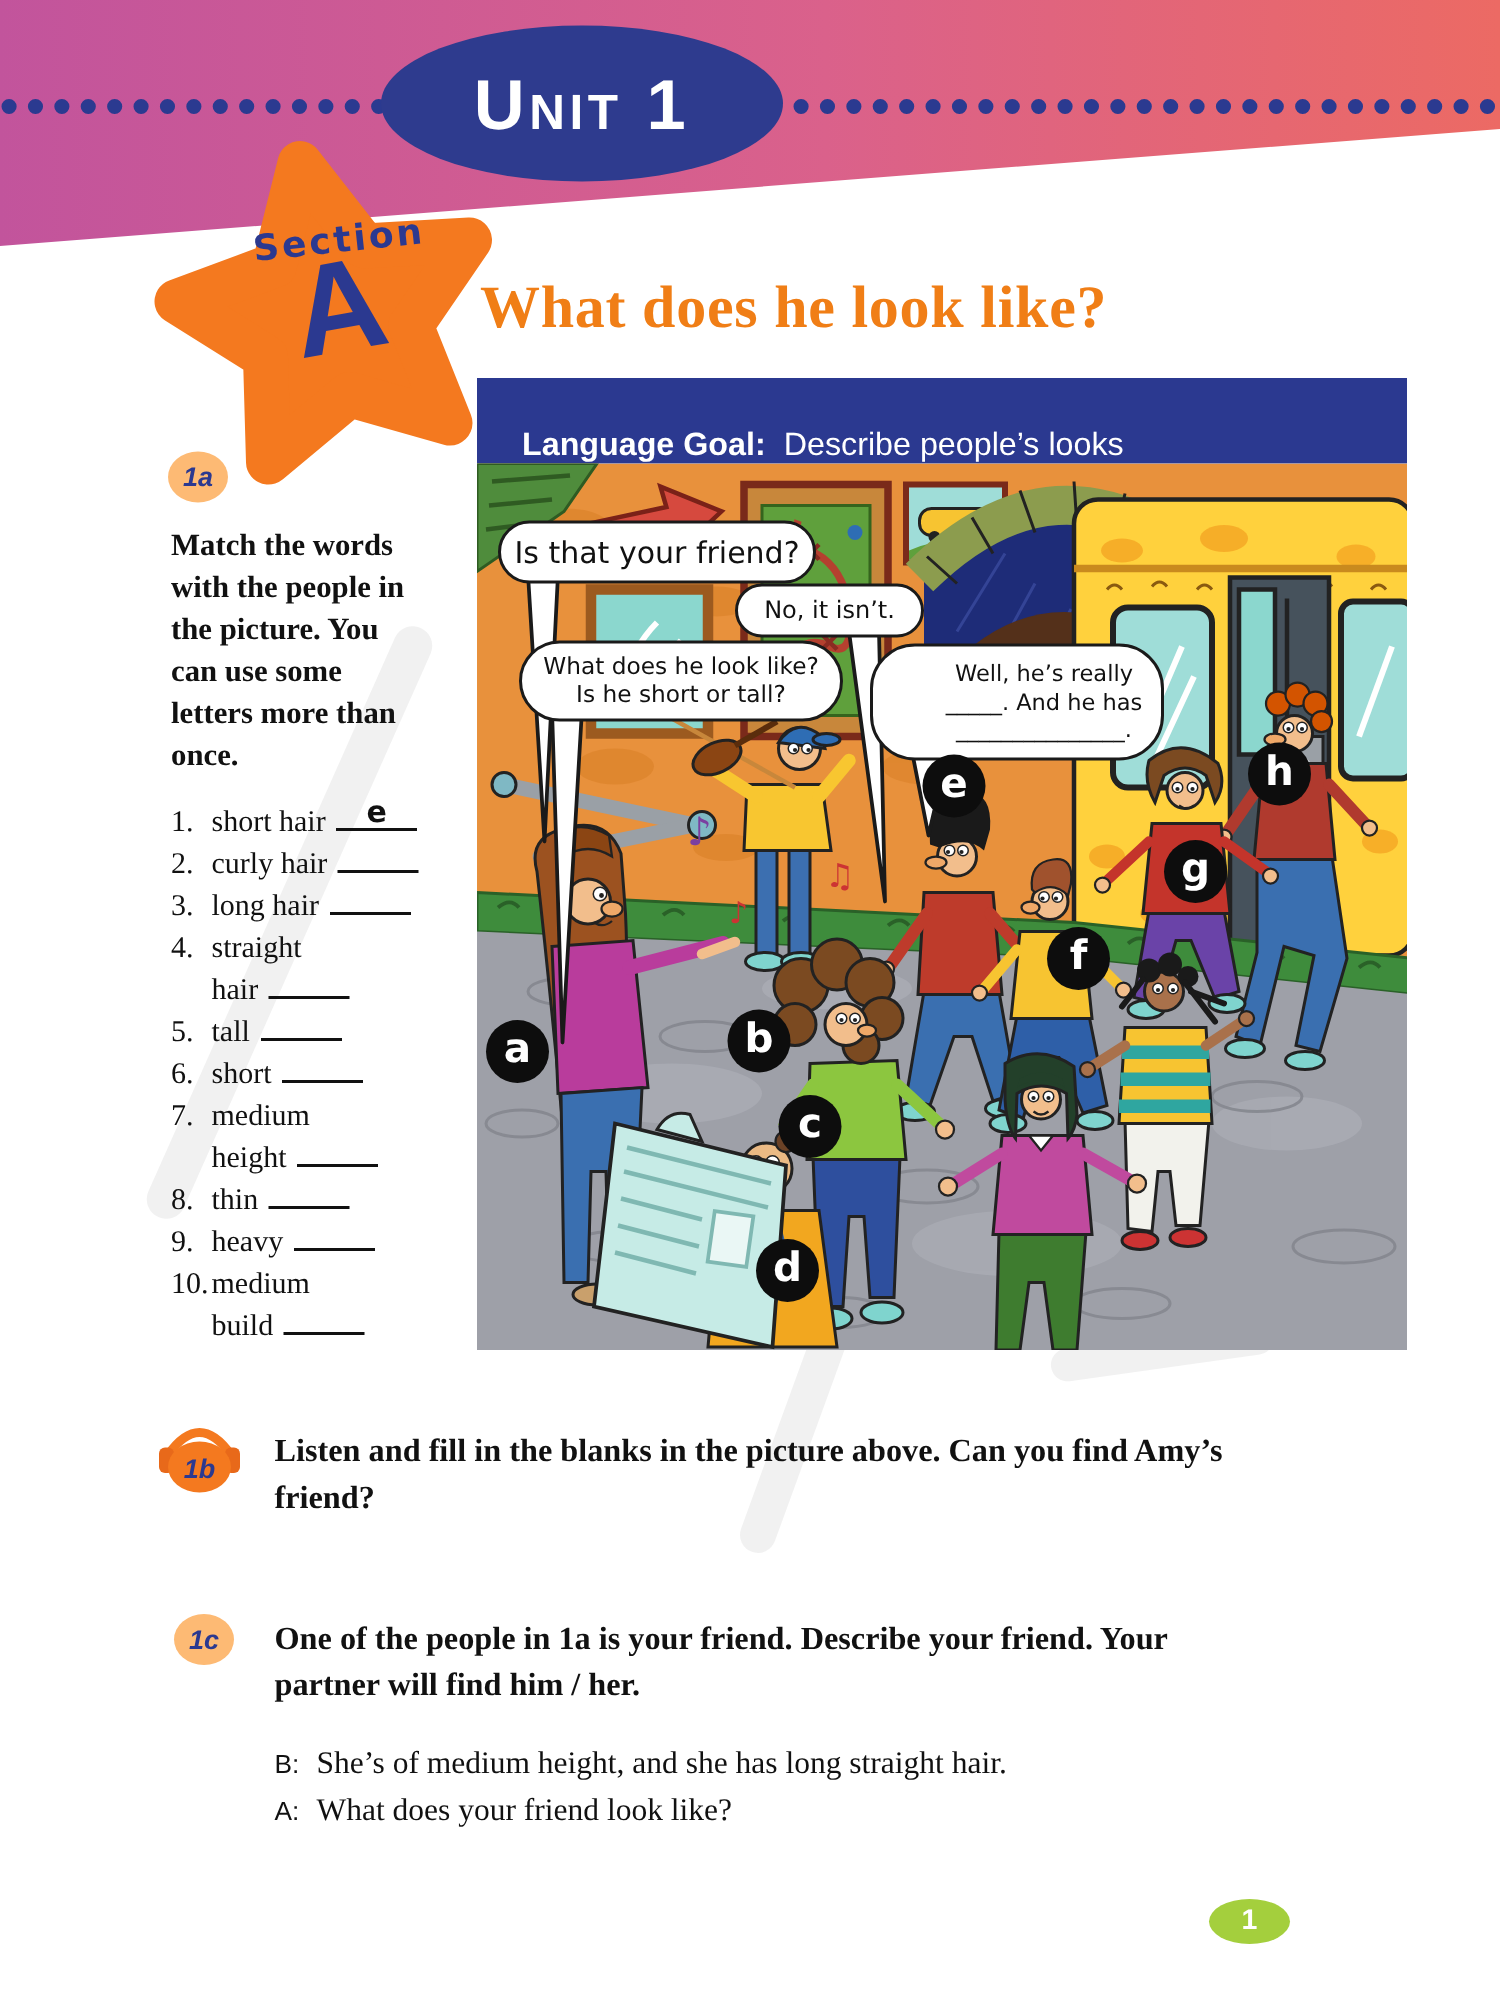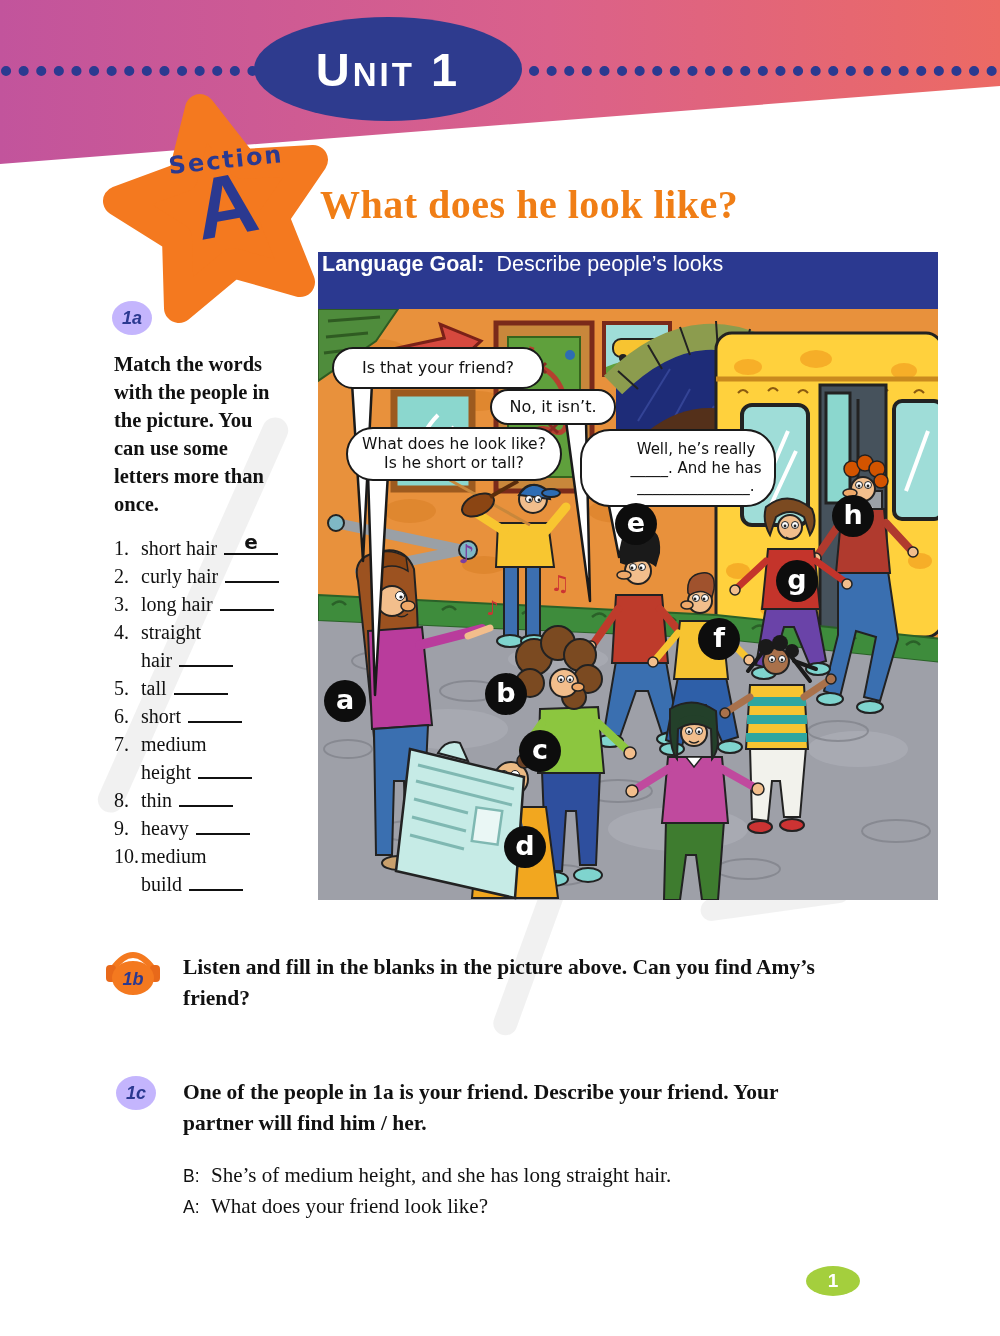--- a/index.html
+++ b/index.html
@@ -13,34 +13,34 @@
       color:#fff;font-family:"Liberation Sans",sans-serif;font-weight:bold;font-size:47px;
       font-variant:small-caps;letter-spacing:3px;}
   .section-word{left:148px;top:146px;width:156px;text-align:center;color:#2B3990;
       font-family:"DejaVu Sans",sans-serif;font-weight:bold;font-size:24px;letter-spacing:2px;
       transform:rotate(-6deg);}
   .section-letter{left:186px;top:162px;width:80px;text-align:center;color:#2B3990;
       font-family:"Liberation Sans",sans-serif;font-weight:bold;font-size:86px;line-height:1;
       transform:rotate(-10deg);}
   .page-title{left:320px;top:181px;font-size:40px;font-weight:bold;color:#F07E16;letter-spacing:.5px;}
 
-  .goal-banner{left:318px;top:252px;width:620px;height:57px;background:#2B3990;display:flex;align-items:flex-start;
-      font-family:"Liberation Sans",sans-serif;color:#fff;font-size:21.5px;padding-left:4px;box-sizing:border-box;}
+  .goal-banner{left:318px;top:252px;width:620px;height:57px;background:#2B3990;display:flex;align-items:flex-end;
+      font-family:"Liberation Sans",sans-serif;color:#fff;font-size:21.5px;padding-left:30px;box-sizing:border-box;}
   .goal-banner .lbl{font-weight:bold;margin-right:12px;}
 
   
   .scene{left:318px;top:309px;width:620px;height:591px;}
   .bubble{position:absolute;background:#fff;border:2.5px solid #1a1a1a;display:flex;align-items:center;justify-content:center;
       text-align:center;font-family:"DejaVu Sans",sans-serif;white-space:pre-line;line-height:1.25;box-sizing:border-box;}
   .plabel{position:absolute;width:42px;height:42px;border-radius:50%;background:#0d0d0d;color:#fff;
       display:flex;align-items:center;justify-content:center;font-family:"DejaVu Sans",sans-serif;
       font-weight:bold;font-size:27px;line-height:1;padding-bottom:3px;box-sizing:border-box;}
 
   
-  .round-badge{width:40px;height:34px;border-radius:50%;background:#c4b5fd;color:#2B3990;
+  .round-badge{width:40px;height:34px;border-radius:50%;background:#fdba74;color:#2B3990;
       font-family:"Liberation Sans",sans-serif;font-style:italic;font-weight:bold;font-size:18px;
       display:flex;align-items:center;justify-content:center;}
   .instructions{left:114px;top:350px;width:210px;font-size:20.5px;font-weight:bold;line-height:28px;white-space:pre-line;}
   .word-list{left:114px;top:534px;width:206px;font-size:20px;line-height:28px;}
   .wl-item{display:flex;}
   .wl-num{flex:0 0 27px;white-space:nowrap;}
   .wl-body{white-space:pre-line;}
   .blank{display:inline-block;width:54px;height:.8em;border-bottom:2.2px solid #111;margin-left:7px;position:relative;}
   .blank .ans{position:absolute;left:0;right:0;bottom:-3px;text-align:center;
       font-family:"DejaVu Sans",sans-serif;font-weight:bold;font-size:20px;color:#111;}
@@ -408,21 +408,21 @@
       </g>
 
       <g fill="#fff" stroke="#1a1a1a" stroke-width="2.5" stroke-linejoin="round">
         <path d="M34,74 L54,74 L45,252 Z"></path>
         <path d="M50,164 L70,164 L57,386 Z"></path>
         <path d="M248,112 L268,112 L272,292 Z"></path>
         <path d="M290,192 L314,192 L301,248 Z"></path>
       </g>
     </svg>
 
-    <div class="bubble" style="left:14px;top:38px;width:212px;height:42px;border-radius:22px;font-size:16px;">Is that your friend?</div>
+    <div class="bubble" style="left:14px;top:38px;width:212px;height:42px;border-radius:22px;font-size:20px;">Is that your friend?</div>
     <div class="bubble" style="left:172px;top:80px;width:126px;height:36px;border-radius:18px;font-size:16px;">No, it isn’t.</div>
     <div class="bubble" style="left:28px;top:118px;width:216px;height:54px;border-radius:27px;font-size:15.5px;">What does he look like?
 Is he short or tall?</div>
     <div class="bubble" style="left:262px;top:120px;width:196px;height:78px;border-radius:30px;font-size:15px;padding-left:36px;">Well, he’s really
 _____. And he has
 _______________.</div>
 
     <div class="plabel" style="left:6px;top:371px;">a</div>
     <div class="plabel" style="left:167px;top:364px;">b</div>
     <div class="plabel" style="left:201px;top:421px;">c</div>

